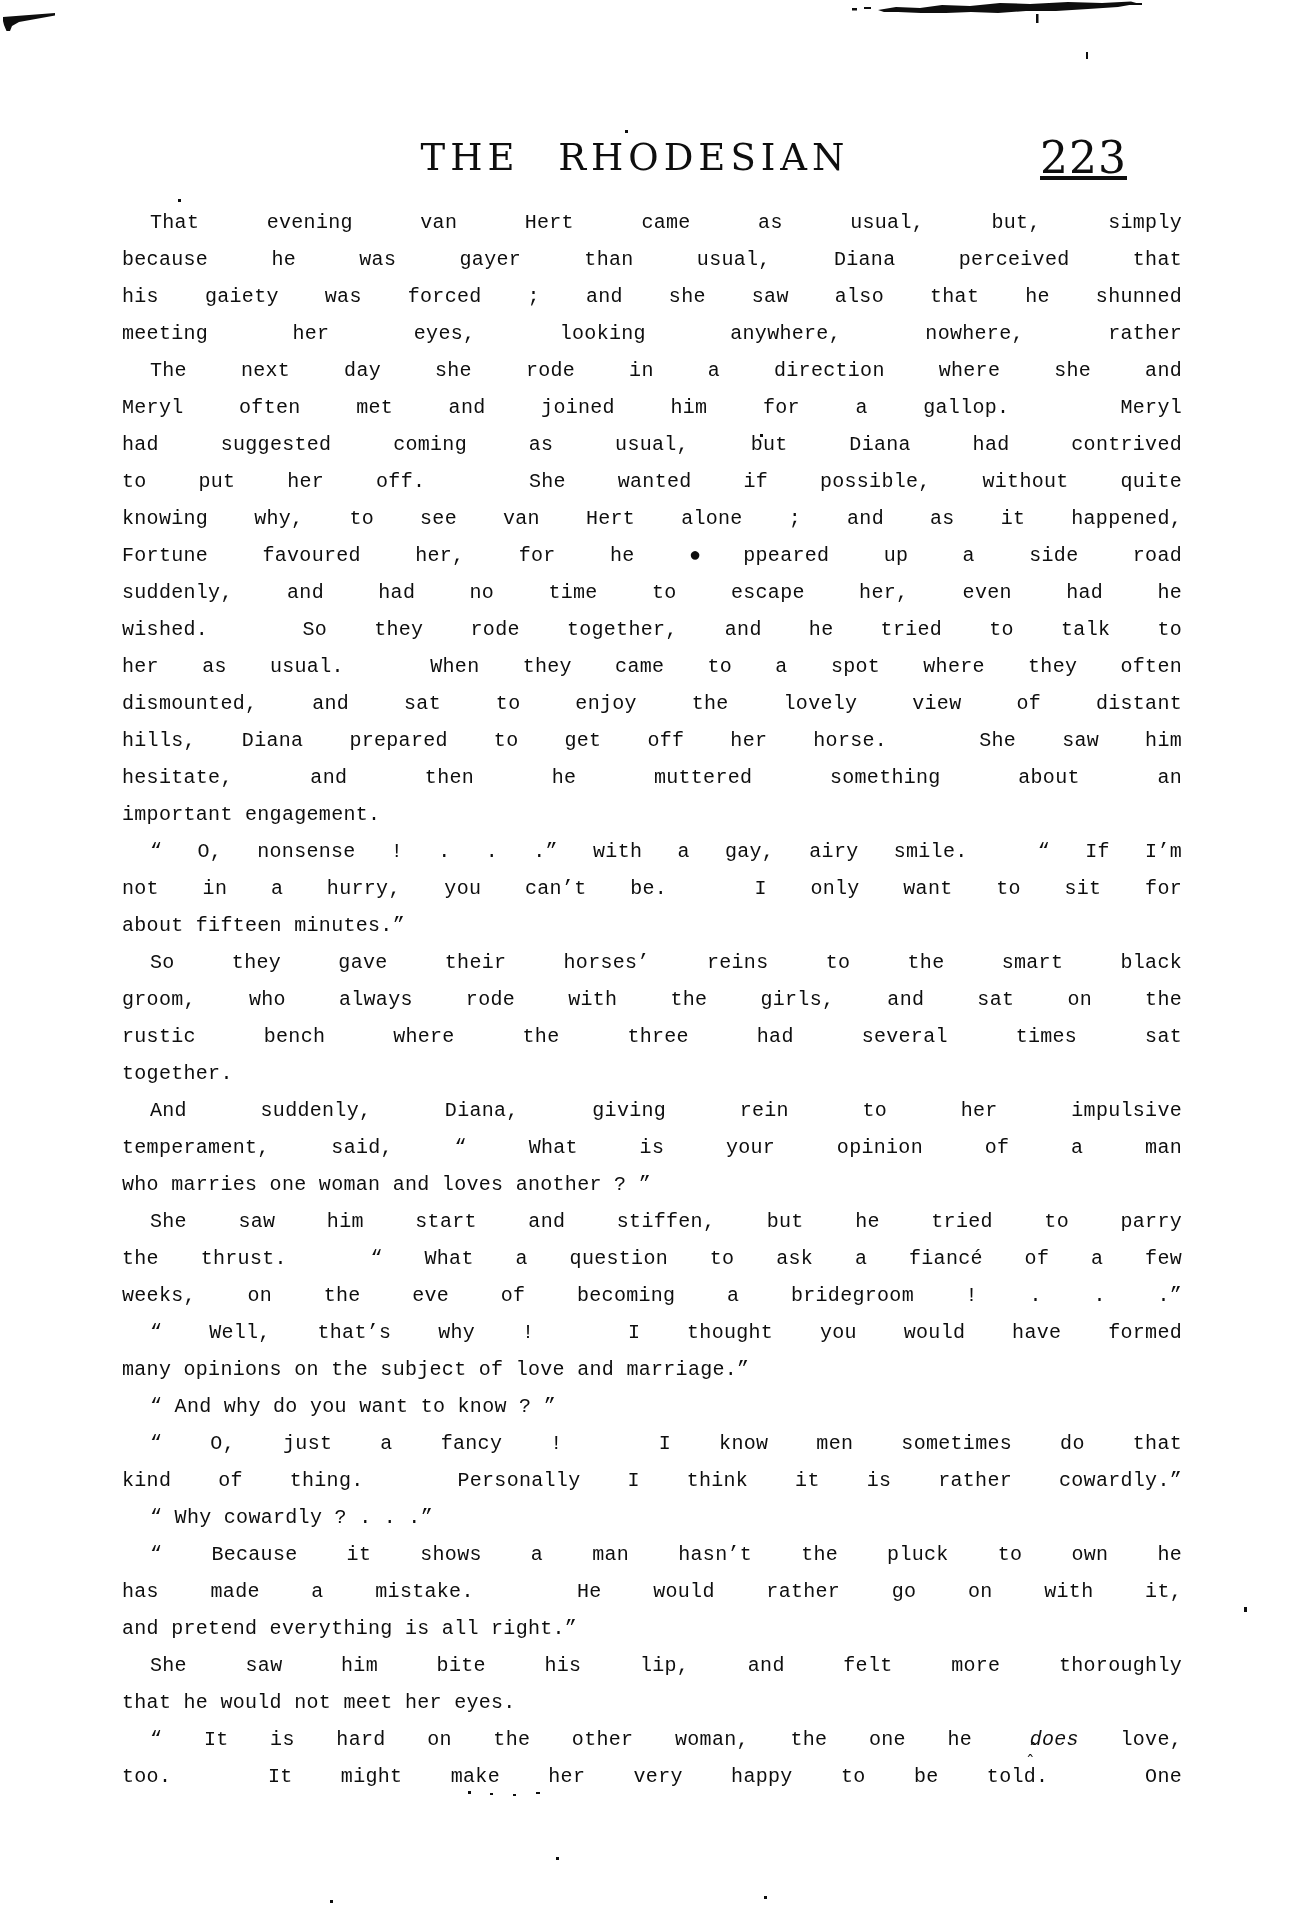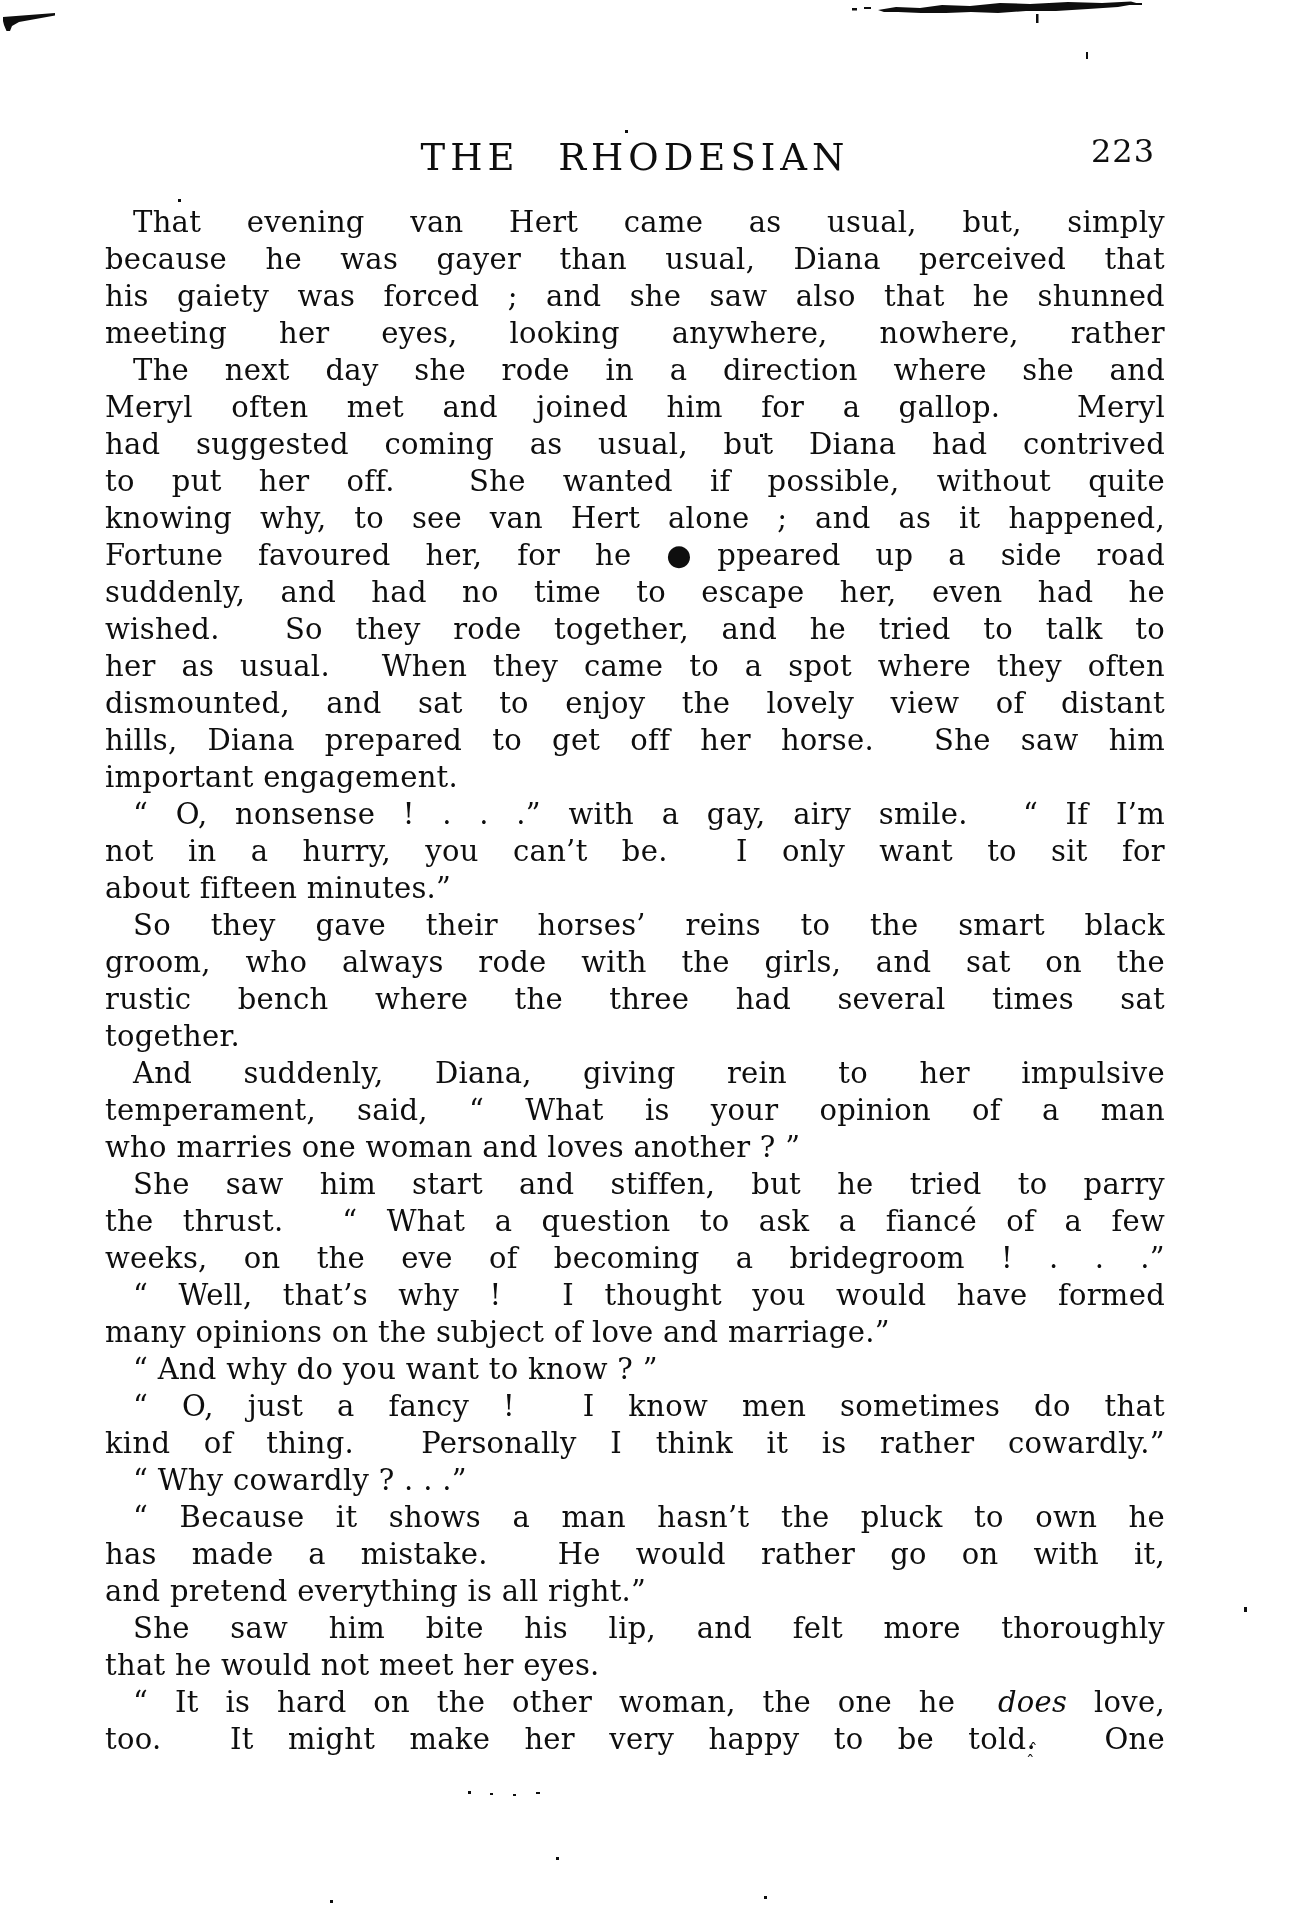--- a/index.html
+++ b/index.html
@@ -22,32 +22,34 @@
   .running-title {
     display: block;
     text-align: center;
     font-size: 37px;
     letter-spacing: 5px;
     word-spacing: 22px;
     white-space: nowrap;
   }
   .folio {
     position: absolute;
-    right: 10px; top: -4px;
-    font-size: 32px;
+    right: 38px; top: -4px;
+    font-size: 44px;
     letter-spacing: 1px;
+    text-decoration: underline;
   }
   
   .textblock {
     position: absolute;
-    top: 204px; left: 105px;
+    top: 204px; left: 122px;
     width: 1060px;
-    font-size: 29px;
+    font-size: 20px;
     line-height: 37px;
     letter-spacing: 0.3px;
+    font-family: Liberation Mono, monospace;
   }
   .line {
     white-space: pre-wrap;
     text-align: left;
     min-height: 37px;
   }
   .line.just {
     text-align: justify;
     text-align-last: justify;
   }
@@ -116,20 +118,21 @@
       <div class="line just">Meryl often met and joined him for a gallop.  Meryl</div>
       <div class="line just">had suggested coming as usual, but Diana had contrived</div>
       <div class="line just">to put her off.  She wanted if possible, without quite</div>
       <div class="line just">knowing why, to see van Hert alone ; and as it happened,</div>
       <div class="line just">Fortune favoured her, for he ●ppeared up a side road</div>
       <div class="line just">suddenly, and had no time to escape her, even had he</div>
       <div class="line just">wished.  So they rode together, and he tried to talk to</div>
       <div class="line just">her as usual.  When they came to a spot where they often</div>
       <div class="line just">dismounted, and sat to enjoy the lovely view of distant</div>
       <div class="line just">hills, Diana prepared to get off her horse.  She saw him</div>
+      <div class="line just">hesitate, and then he muttered something about an</div>
       <div class="line">important engagement.</div>
       <div class="line indent just">“ O, nonsense ! . . .” with a gay, airy smile.  “ If I’m</div>
       <div class="line just">not in a hurry, you can’t be.  I only want to sit for</div>
       <div class="line">about fifteen minutes.”</div>
       <div class="line indent just">So they gave their horses’ reins to the smart black</div>
       <div class="line just">groom, who always rode with the girls, and sat on the</div>
       <div class="line just">rustic bench where the three had several times sat</div>
       <div class="line">together.</div>
       <div class="line indent just">And suddenly, Diana, giving rein to her impulsive</div>
       <div class="line just">temperament, said, “ What is your opinion of a man</div>

